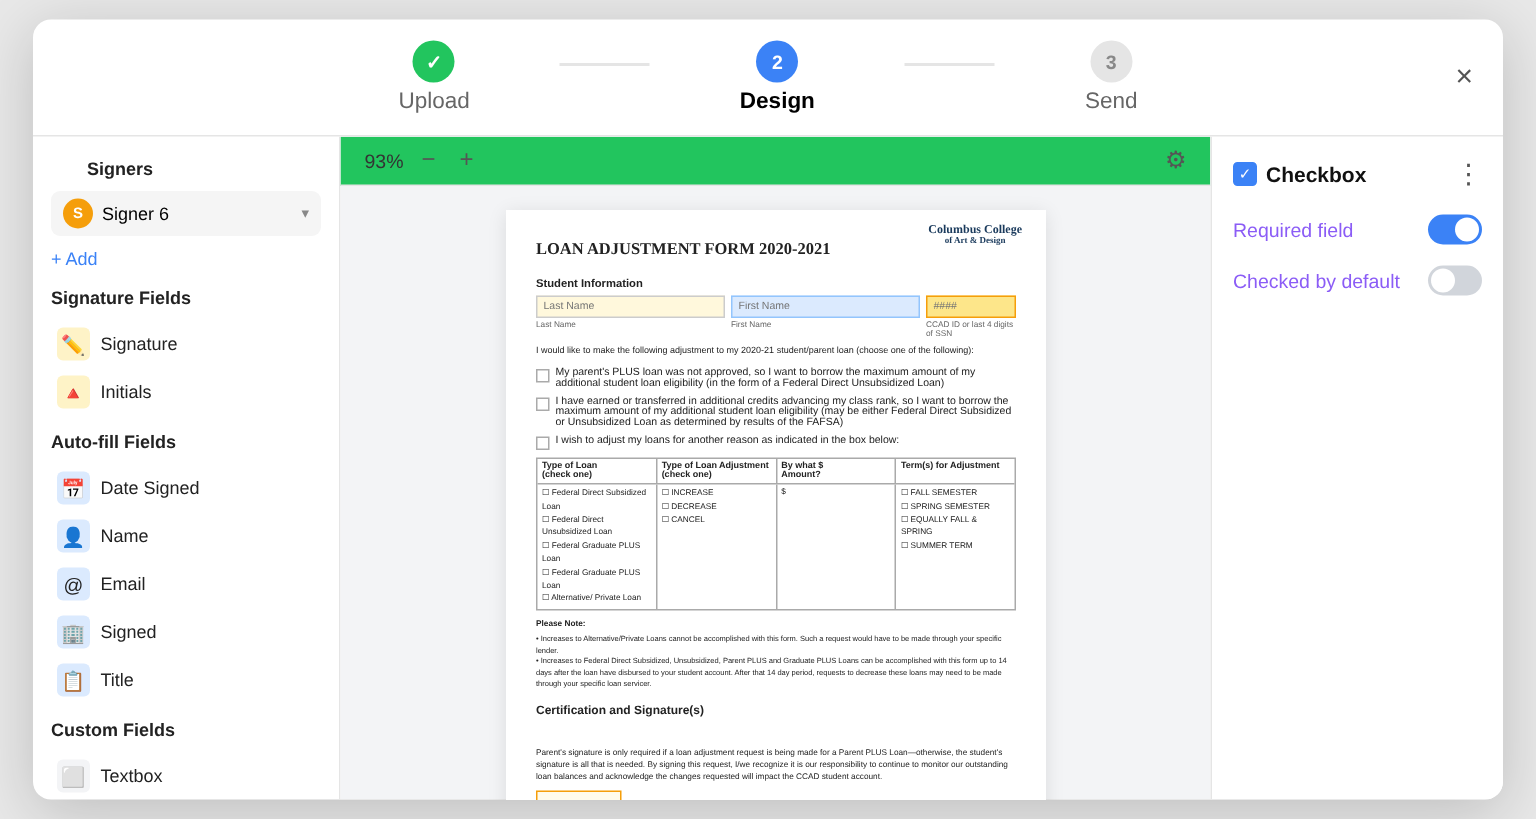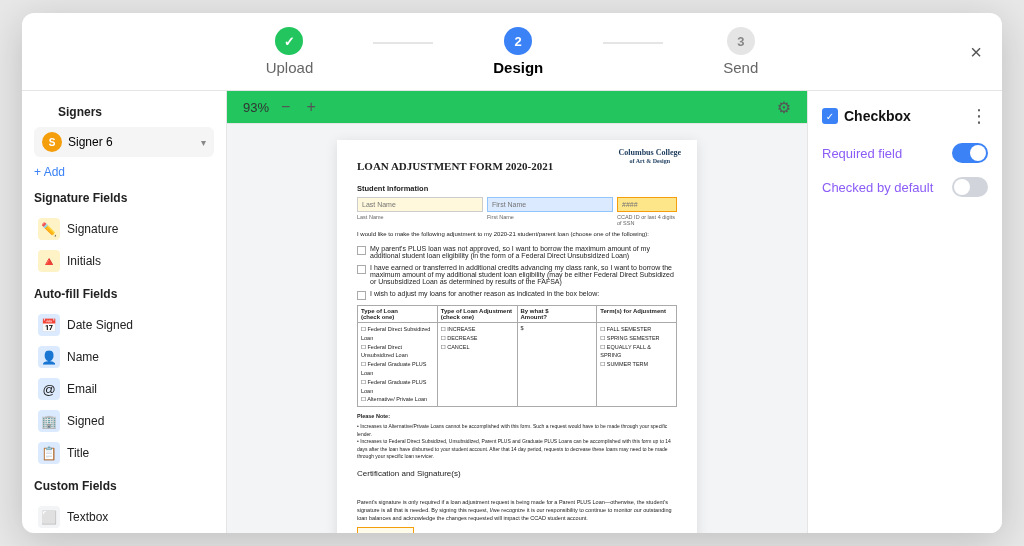--- a/index.html
+++ b/index.html
@@ -182,21 +182,21 @@
       display: flex; border-bottom: 1px solid #aaa;
     }
     .th { border-right: 1px solid #aaa; padding: 2px 3px; font-weight: 700; font-size: 6px; flex: 1; }
     .th:last-child { border-right: none; }
     .td-row { display: flex; border-bottom: 1px solid #aaa; }
     .td-row:last-child { border-bottom: none; }
     .td { border-right: 1px solid #aaa; padding: 2px 3px; font-size: 5.5px; flex: 1; }
     .td:last-child { border-right: none; }
     .note-text { font-size: 5.5px; margin-bottom: 4px; font-weight: 700; }
     .note-body { font-size: 5px; line-height: 1.5; }
-    .cert-title { font-weight: 400; font-size: 8px; margin: 8px 0 20px; }
+    .cert-title { font-weight: 700; font-size: 8px; margin: 8px 0 20px; }
     .cert-text { font-size: 5.5px; line-height: 1.5; margin-bottom: 5px; }
     .sig-box {
       border: 1.5px solid #f59e0b;
       background: #fffbeb;
       padding: 4px 8px;
       font-size: 9px;
       font-style: italic;
       display: inline-block;
       color: #d97706;
       margin-bottom: 4px;

